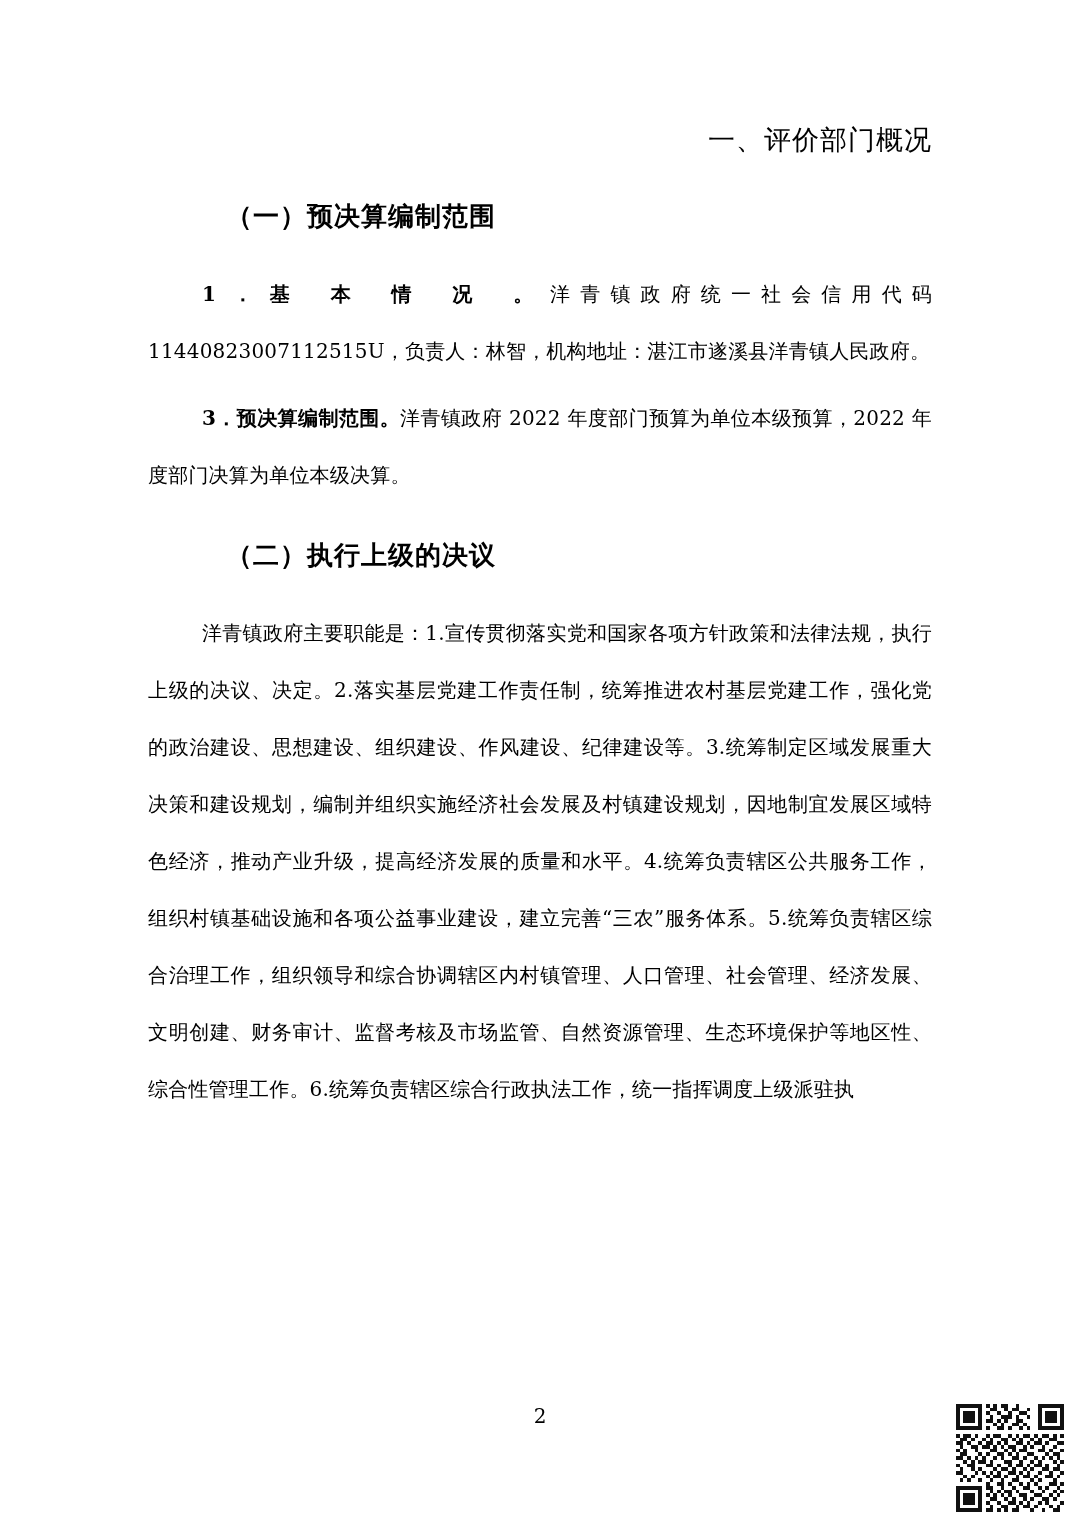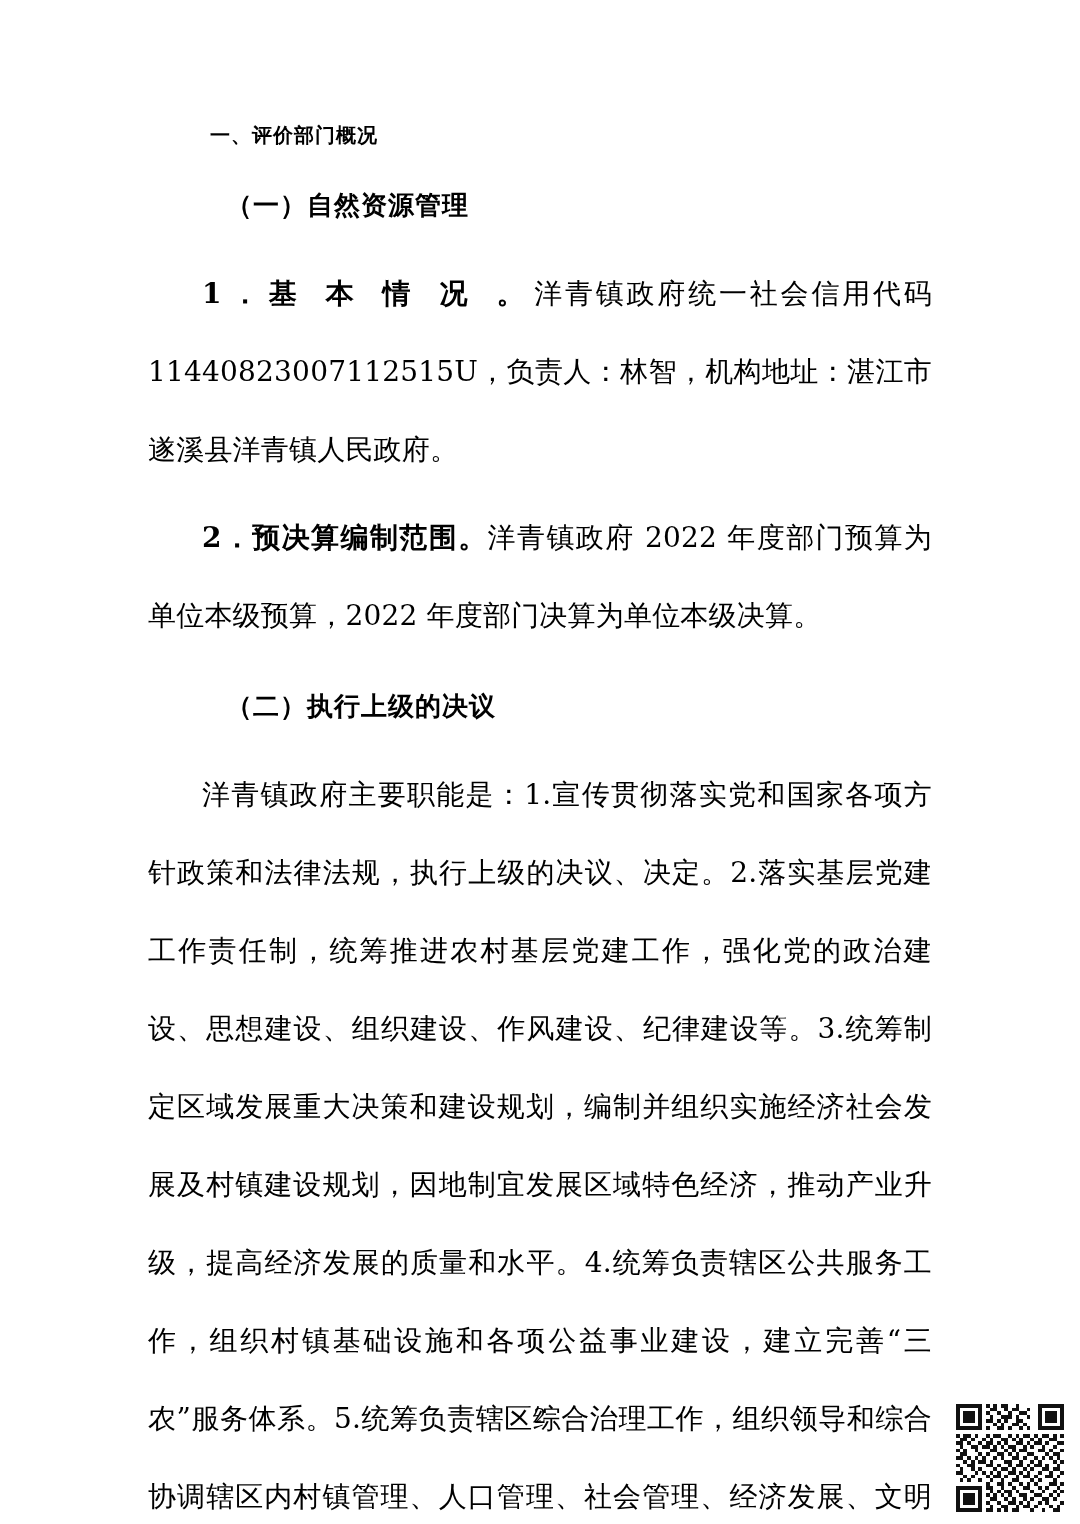--- a/index.html
+++ b/index.html
@@ -20,38 +20,39 @@
     width: 1080px;
     height: 1524px;
     box-sizing: border-box;
     padding: 120px 148px 60px 148px;
   }
   .doc-body {
     width: 784px;
     margin: 0 auto;
   }
   .h1 {
-    font-size: 20px;
-    font-weight: bold;
+    font-size: 27px;
+    font-weight: normal;
     letter-spacing: 1px;
     margin: 0 0 36px 0;
     padding-left: 62px;
     line-height: 1.5;
+    text-align: right;
   }
   .h2 {
     font-size: 26px;
     font-weight: bold;
     letter-spacing: 1px;
     margin: 0 0 30px 0;
     padding-left: 78px;
     line-height: 1.5;
   }
   .para {
-    font-size: 28px;
-    line-height: 78px;
+    font-size: 20px;
+    line-height: 57px;
     text-align: justify;
     text-justify: inter-ideograph;
     margin: 0 0 18px 0;
     text-indent: 54px;
     letter-spacing: 0.2px;
   }
   .para-tight {
     margin-bottom: 10px;
   }
   .lead {
@@ -82,28 +83,28 @@
   .qr svg { display: block; }
 </style>
 </head>
 <body>
 
 <div class="page">
   <div class="doc-body">
 
     <h1 class="h1">一、评价部门概况</h1>
 
-    <h2 class="h2">（一）自然资源管理</h2>
+    <h2 class="h2">（一）预决算编制范围</h2>
 
     <p class="para para-tight">
       <span class="lead spaced">1．基 本 情 况 。</span><span>洋青镇政府统一社会信用代码 11440823007112515U，负责人：林智，机构地址：湛江市遂溪县洋青镇人民政府。</span>
     </p>
 
     <p class="para">
-      <span class="lead">2．预决算编制范围。</span><span>洋青镇政府 2022 年度部门预算为单位本级预算，2022 年度部门决算为单位本级决算。</span>
+      <span class="lead">3．预决算编制范围。</span><span>洋青镇政府 2022 年度部门预算为单位本级预算，2022 年度部门决算为单位本级决算。</span>
     </p>
 
     <div class="block-gap"></div>
 
     <h2 class="h2">（二）执行上级的决议</h2>
 
     <p class="para">
       <span>洋青镇政府主要职能是：1.宣传贯彻落实党和国家各项方针政策和法律法规，执行上级的决议、决定。2.落实基层党建工作责任制，统筹推进农村基层党建工作，强化党的政治建设、思想建设、组织建设、作风建设、纪律建设等。3.统筹制定区域发展重大决策和建设规划，编制并组织实施经济社会发展及村镇建设规划，因地制宜发展区域特色经济，推动产业升级，提高经济发展的质量和水平。4.统筹负责辖区公共服务工作，组织村镇基础设施和各项公益事业建设，建立完善“三农”服务体系。5.统筹负责辖区综合治理工作，组织领导和综合协调辖区内村镇管理、人口管理、社会管理、经济发展、文明创建、财务审计、监督考核及市场监管、自然资源管理、生态环境保护等地区性、综合性管理工作。6.统筹负责辖区综合行政执法工作，统一指挥调度上级派驻执</span>
     </p>
 

